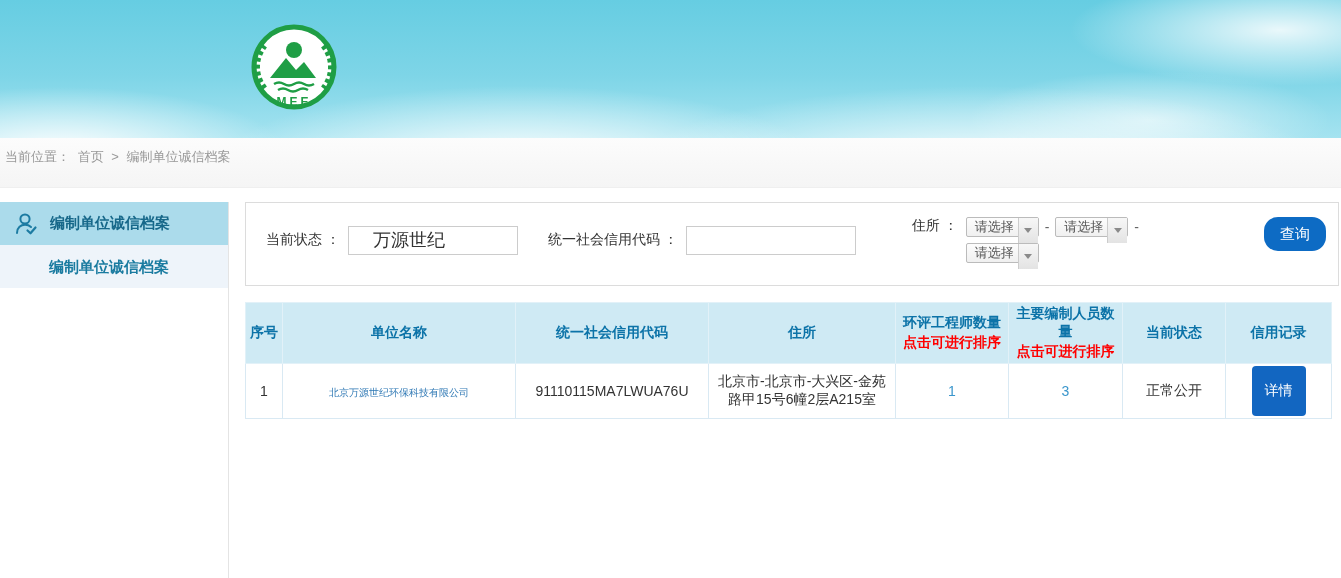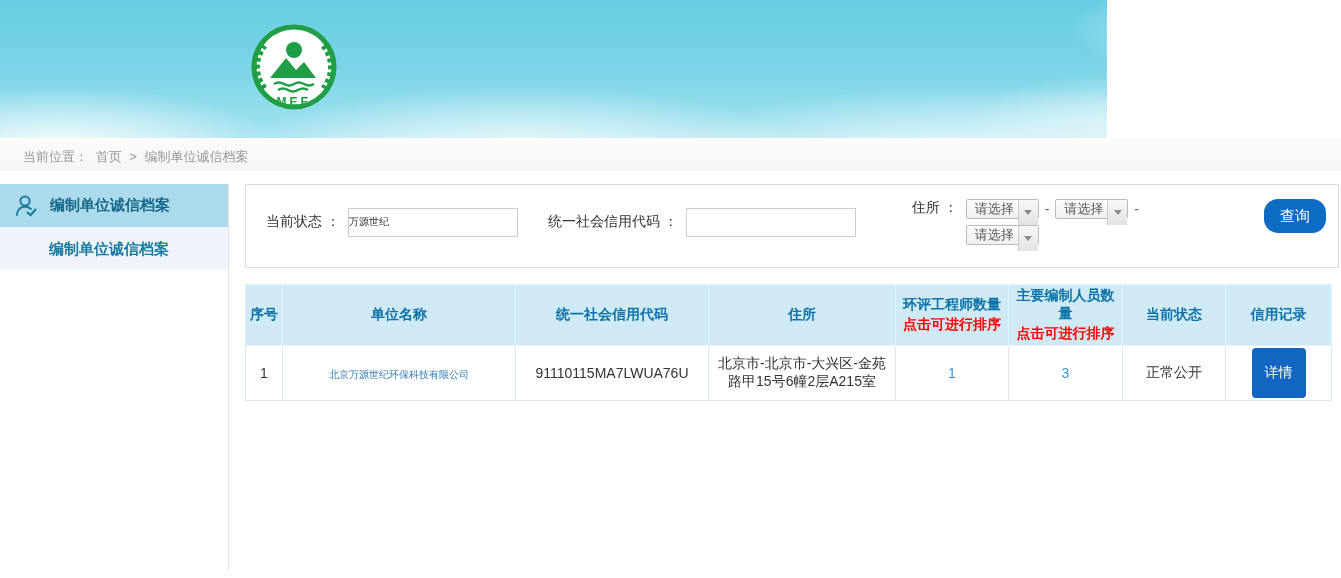--- a/index.html
+++ b/index.html
@@ -1,42 +1,42 @@
 <!DOCTYPE html>
 <html><head>
 <meta charset="utf-8">
 <style>
   * { margin:0; padding:0; box-sizing:border-box; }
   html,body { width:1341px; height:578px; overflow:hidden; background:#fff;
     font-family:"Liberation Sans","DejaVu Sans",sans-serif; }
 
   
   .site-header {
-    position:relative; width:1107px; height:138px;
+    position:relative; width:1341px; height:138px;
     background:
       radial-gradient(ellipse 320px 90px at 60px 150px,  rgba(255,255,255,.95), rgba(255,255,255,0) 70%),
       radial-gradient(ellipse 420px 110px at 520px 165px, rgba(255,255,255,.97), rgba(255,255,255,0) 72%),
       radial-gradient(ellipse 500px 120px at 980px 170px, rgba(255,255,255,.9),  rgba(255,255,255,0) 70%),
       radial-gradient(ellipse 300px 80px at 1280px 30px,  rgba(255,255,255,.85), rgba(255,255,255,0) 70%),
       radial-gradient(ellipse 260px 70px at 1150px 120px, rgba(255,255,255,.6),  rgba(255,255,255,0) 70%),
       linear-gradient(180deg,#66cde2 0%,#7ed5e7 55%,#a5e3f0 100%);
   }
   .logo { position:absolute; left:250px; top:22px; width:88px; height:92px; }
   .site-title {
     position:absolute; left:353px; top:36px;
     font-size:57px; font-weight:900; color:#1b3a94; letter-spacing:4px;
     white-space:nowrap;
   }
 
   
   .breadcrumb-bar {
-    width:1341px; height:32px; line-height:38px;
+    width:1341px; height:50px; line-height:38px;
     background:linear-gradient(180deg,#fcfcfc,#f5f5f5);
     border-bottom:1px solid #efefef;
-    padding-left:23px; font-size:13px; color:#999;
+    padding-left:5px; font-size:13px; color:#999;
   }
   .breadcrumb-bar span { margin-right:4px; }
   .crumb-link { cursor:pointer; }
 
   
   .layout { display:flex; align-items:flex-start; margin-top:14px; height:387px; }
 
   .sidebar { width:229px; min-height:387px; border-right:1px solid #e4e4e4; flex:none; }
   .side-main {
     height:43px; background:#abdbeb; display:flex; align-items:center;
@@ -51,22 +51,22 @@
   .main { flex:1; padding:0 3px 0 16px; }
 
   
   .search-panel {
     position:relative; width:1094px; height:84px;
     border:1px solid #dcdcdc; background:#fff; padding:14px 0 0 20px;
   }
   .search-row { display:flex; align-items:center; }
   .field-label { font-size:14px; color:#333; margin-right:8px; white-space:nowrap; }
   .text-input {
-    width:170px; height:29px; border:1px solid #ccc; padding:0 0;
-    font-size:10px; color:#333; background:#fff; outline:none;
+    width:170px; height:29px; border:1px solid #ccc; padding:0 24px;
+    font-size:18px; color:#333; background:#fff; outline:none;
     font-family:"Liberation Sans","DejaVu Sans",sans-serif;
   }
   .gap-lg { margin-left:30px; }
   .addr-group { display:flex; align-items:flex-start; margin-left:56px; }
   .addr-rows { display:flex; flex-direction:column; gap:6px; }
   .addr-row { display:flex; align-items:center; }
   .select-box {
     position:relative; width:73px; height:20px; border:1px solid #bbb; border-radius:2px;
     background:linear-gradient(180deg,#fdfdfd,#f0f0f0); cursor:pointer;
     display:flex; align-items:center;

